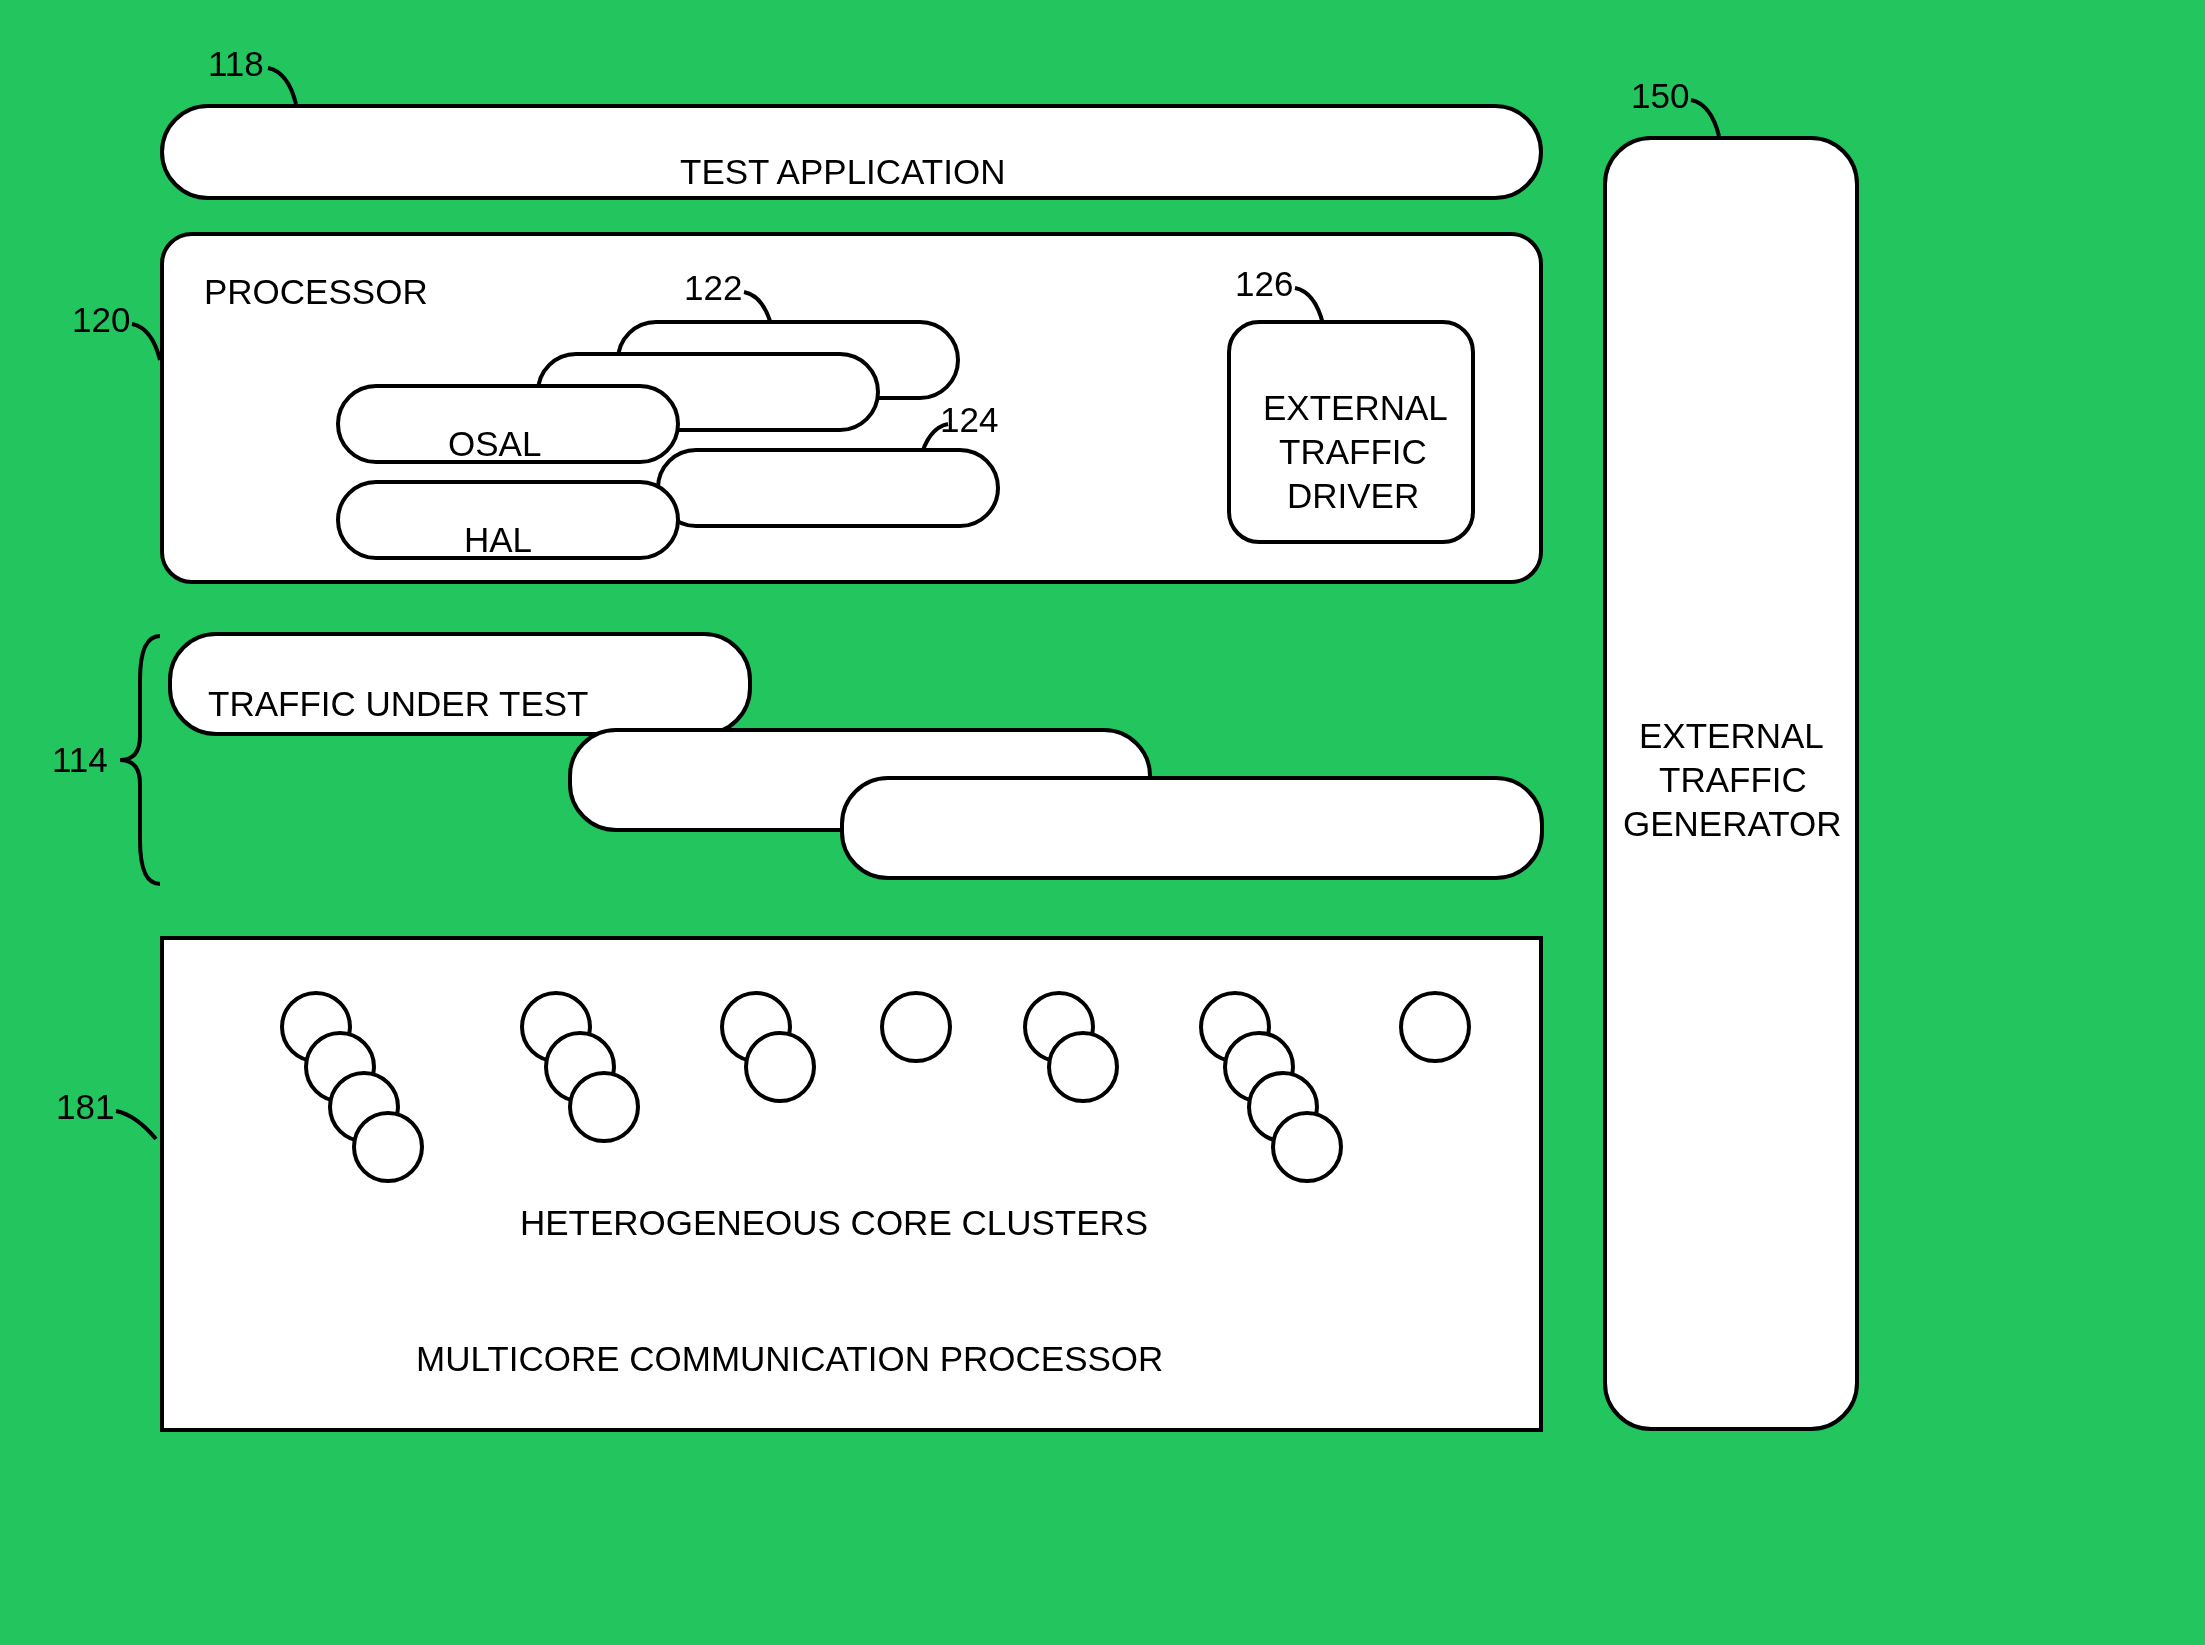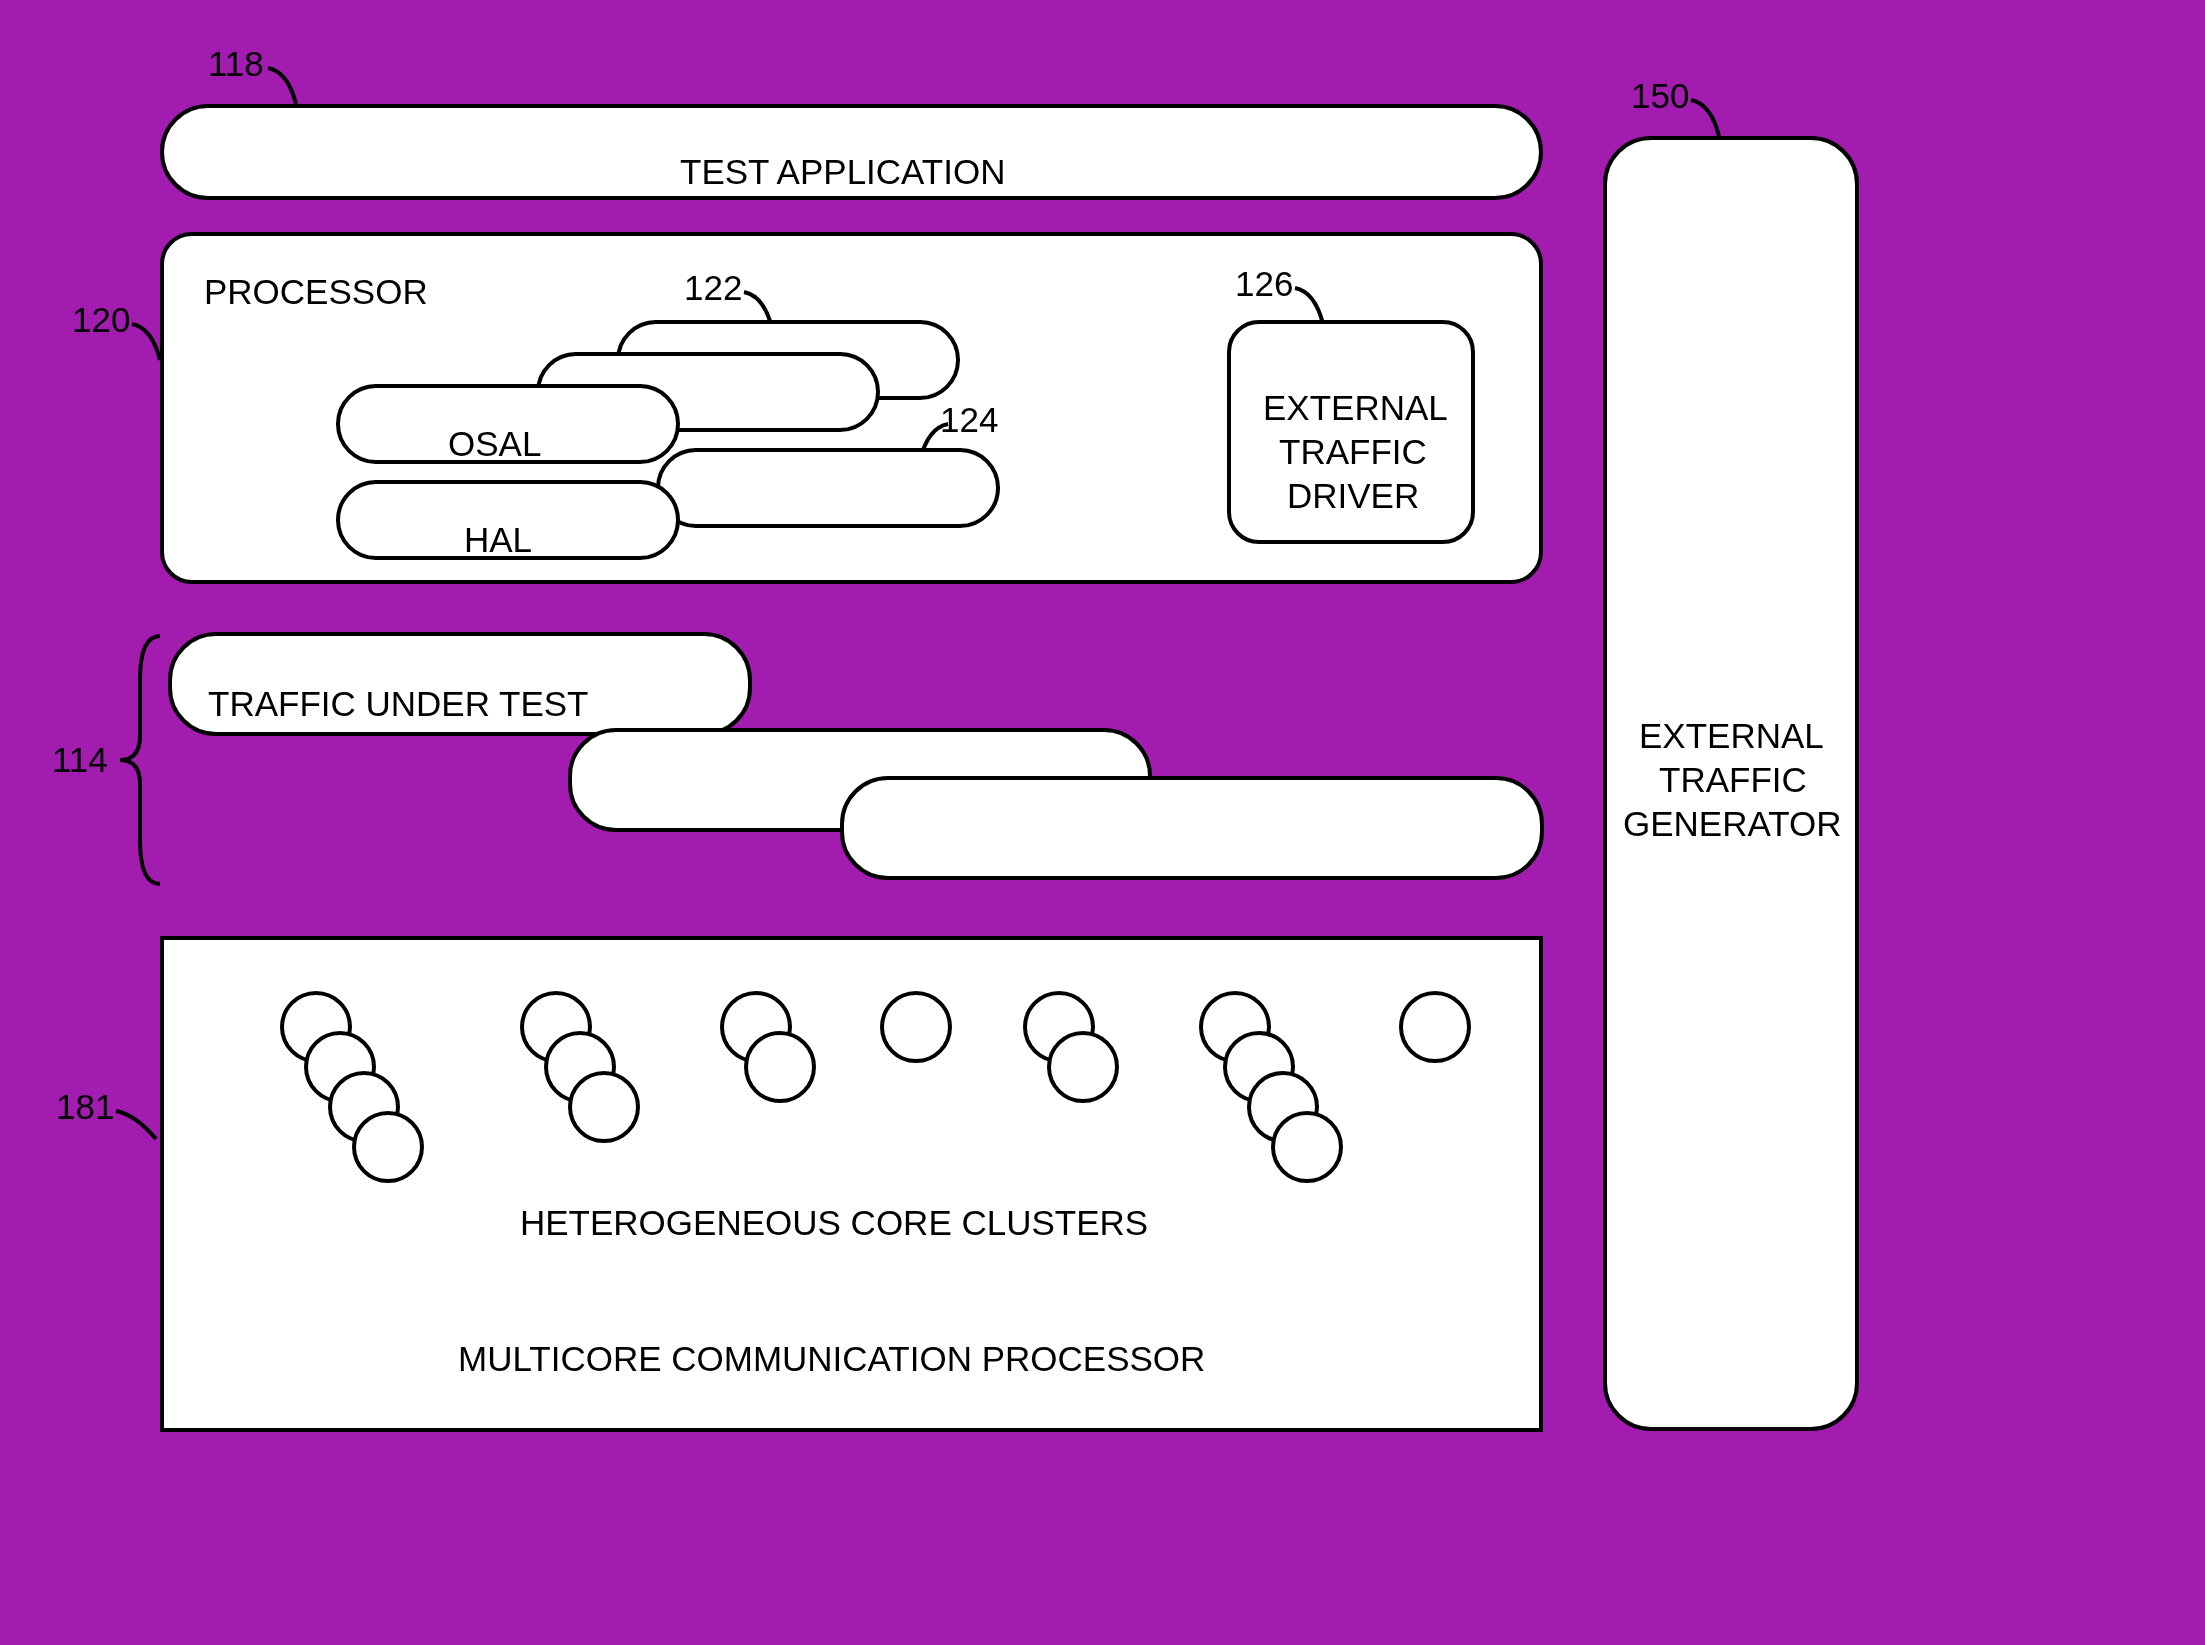--- a/index.html
+++ b/index.html
@@ -6,21 +6,21 @@
   body {
     margin: 0;
     padding: 0;
     background: #fff;
     font-family: Arial, Helvetica, sans-serif;
   }
   .canvas {
     position: relative;
     width: 2205px;
     height: 1646px;
-    background: #a21caf;
+    background: #22c55e;
   }
   .pill {
     position: absolute;
     border: 4px solid #000;
     border-radius: 48px;
     background: #fff;
   }
   .box {
     position: absolute;
     border: 4px solid #000;
@@ -139,21 +139,21 @@
   <div class="circle" style="left:1047px; top:1031px;"></div>
 
   <div class="circle" style="left:1199px; top:991px;"></div>
   <div class="circle" style="left:1223px; top:1031px;"></div>
   <div class="circle" style="left:1247px; top:1071px;"></div>
   <div class="circle" style="left:1271px; top:1111px;"></div>
 
   <div class="circle" style="left:1399px; top:991px;"></div>
 
   <div class="label" style="left:520px; top:1183px;">HETEROGENEOUS CORE CLUSTERS</div>
-  <div class="label" style="left:458px; top:1319px;">MULTICORE COMMUNICATION PROCESSOR</div>
+  <div class="label" style="left:416px; top:1319px;">MULTICORE COMMUNICATION PROCESSOR</div>
 
   <div class="small-label" style="left:1631px; top:76px;">150</div>
   <svg style="position:absolute; left:1687px; top:96px; width:48px; height:44px;" viewBox="0 0 60 55" width="48" height="44">
     <path d="M 5 5 Q 30 10 40 50" stroke="#000" stroke-width="5" fill="none"></path>
   </svg>
 
   <div class="rbox" style="left:1603px; top:136px; width:256px; height:1295px; border-radius:48px;"></div>
   <div class="label" style="left:1639px; top:696px;">EXTERNAL</div>
   <div class="label" style="left:1659px; top:740px;">TRAFFIC</div>
   <div class="label" style="left:1623px; top:784px;">GENERATOR</div>

